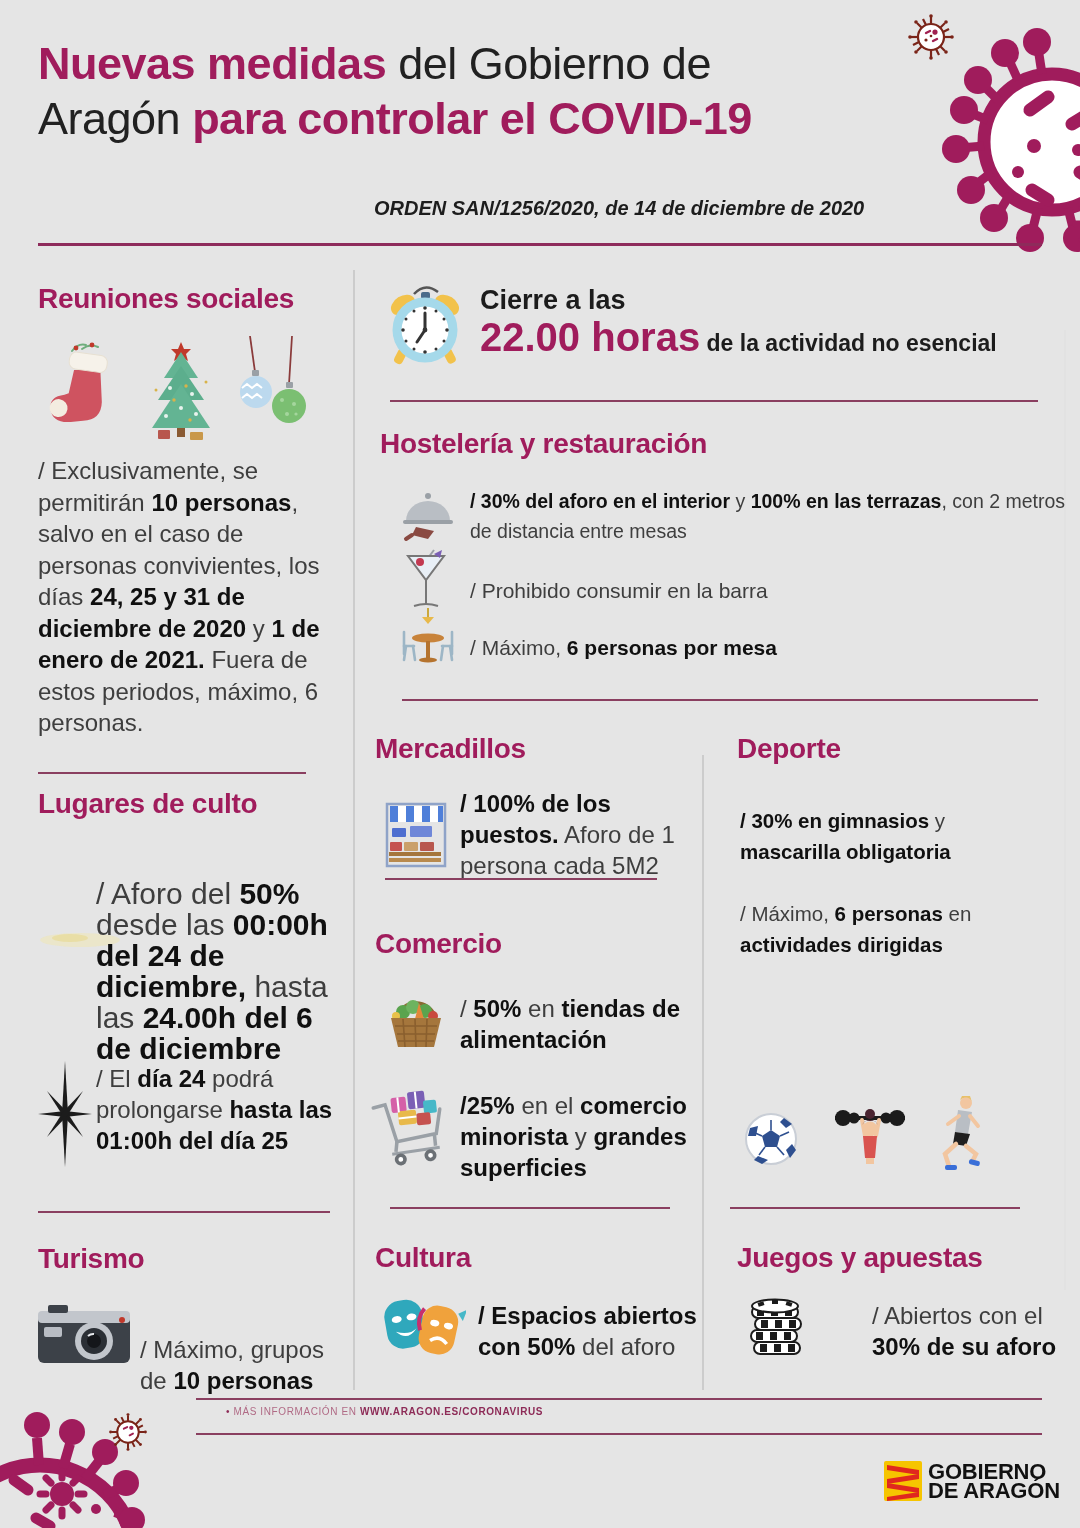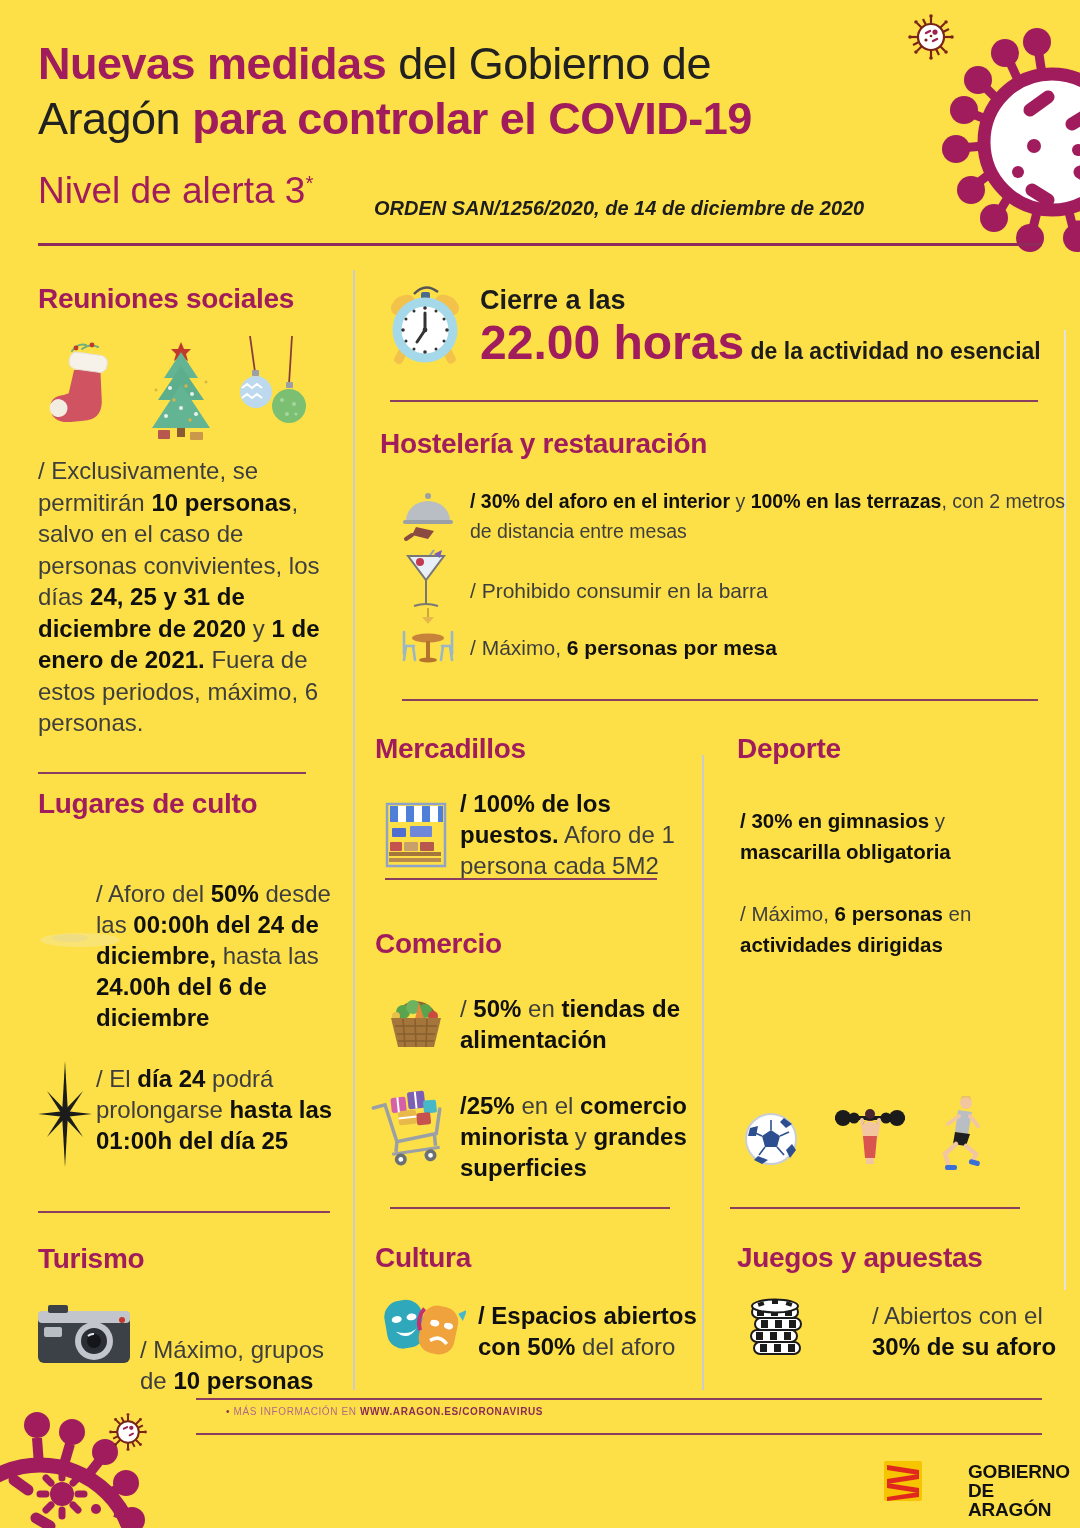--- a/index.html
+++ b/index.html
@@ -1,16 +1,16 @@
 <!DOCTYPE html>
 <html style="--accent: #a01c5c; --line: #8a3f60; --text: #3e3e3e; --text-bold: #101010; --divider-gray: #cccccc; --clock-blue: #a5d9ea; --clock-yellow: #f2c24b; --flag-yellow: #f6c500; --flag-red: #e0281e; --virus-small: #7a2418;"><head>
 <meta charset="utf-8">
 <style>
   html,body{margin:0;padding:0;background:#ffffff;}
-  #page{position:relative;width:1080px;height:1528px;background:#fde047;overflow:hidden;
+  #page{position:relative;width:1080px;height:1528px;background:#e5e5e5;overflow:hidden;
         font-family:"Liberation Sans","DejaVu Sans",sans-serif;}
   .abs{position:absolute;}
   .hd{font-weight:700;color:var(--accent);font-size:28px;letter-spacing:-.3px;}
   .body{font-size:24px;line-height:31px;color:#3e3e3e;}
   .body .b,.b{font-weight:700;color:#101010;}
   .sep{height:2px;background:#8a3f60;}
   .vsep{width:2px;background:#cccccc;}
   .t-acc{color:var(--accent);font-weight:700;}
   .t-plain{color:#212121;font-weight:400;}
   sup{font-size:55%;}
@@ -18,23 +18,20 @@
 </head>
 <body>
 
 <div id="page">
 
   <div class="abs" style="left:38px;top:36px;font-size:45px;line-height:55px;letter-spacing:-.5px;">
     <span class="t-acc">Nuevas medidas</span><span class="t-plain"> del Gobierno de</span><br>
     <span class="t-plain">Aragón </span><span class="t-acc">para controlar el COVID-19</span>
   </div>
 
-  <div class="abs" style="left:38px;top:170px;font-size:37px;color:var(--accent);">
-    <span>Nivel de alerta 3</span><sup>*</sup>
-  </div>
   <div class="abs" style="left:374px;top:197px;font-size:20px;font-style:italic;font-weight:700;color:#1d1d1d;">ORDEN SAN/1256/2020, de 14 de diciembre de 2020</div>
 
   <svg class="abs" style="left:902px;top:8px;" width="58" height="58" viewBox="0 0 58 58">
     <g stroke="#7a2418" stroke-width="2.2" fill="none">
       <circle cx="29" cy="29" r="13" fill="#fff"></circle>
       <g>
         <line x1="29" y1="16" x2="29" y2="9"></line>
           <line x1="29" y1="42" x2="29" y2="49"></line>
         <line x1="16" y1="29" x2="9" y2="29"></line>
           <line x1="42" y1="29" x2="49" y2="29"></line>
@@ -187,21 +184,21 @@
   <div class="abs body" style="left:38px;top:455px;width:310px;line-height:31.5px;"><span>/ Exclusivamente, se permitirán </span><span class="b">10 personas</span><span>, salvo en el caso de personas convivientes, los días </span><span class="b">24, 25 y 31 de diciembre de 2020</span><span> y </span><span class="b">1 de enero de 2021.</span><span> Fuera de estos periodos, máximo, 6 personas.</span></div>
 
   <div class="abs sep" style="left:38px;top:772px;width:268px;"></div>
 
   <div class="abs hd" style="left:38px;top:788px;">Lugares de culto</div>
 
   <svg class="abs" style="left:36px;top:918px;" width="88" height="40" viewBox="0 0 88 40">
     <ellipse cx="44" cy="22" rx="40" ry="7" fill="#f2e6a8" opacity=".45"></ellipse>
     <ellipse cx="34" cy="20" rx="18" ry="4" fill="#e8d98e" opacity=".6"></ellipse>
   </svg>
-  <div class="abs body" style="left:96px;top:878px;width:256px;font-size:24px;"><span>/ Aforo del </span><span class="b">50%</span><span> desde las </span><span class="b">00:00h del 24 de diciembre,</span><span> hasta las </span><span class="b">24.00h del 6 de diciembre</span></div>
+  <div class="abs body" style="left:96px;top:878px;width:256px;font-size:30px;"><span>/ Aforo del </span><span class="b">50%</span><span> desde las </span><span class="b">00:00h del 24 de diciembre,</span><span> hasta las </span><span class="b">24.00h del 6 de diciembre</span></div>
 
   <svg class="abs" style="left:36px;top:1055px;" width="58" height="118" viewBox="0 0 58 118">
     <g fill="#1c1c1c">
       <polygon points="29,6 32,59 29,112 26,59"></polygon>
       <polygon points="2,59 29,56 56,59 29,62"></polygon>
       <polygon points="11,36 31,57 47,82 27,61"></polygon>
       <polygon points="47,36 27,57 11,82 31,61"></polygon>
     </g>
   </svg>
   <div class="abs body" style="left:96px;top:1063px;width:250px;"><span>/ El </span><span class="b">día 24</span><span> podrá prolongarse </span><span class="b">hasta las 01:00h del día 25</span></div>
@@ -245,21 +242,21 @@
         <circle cx="20" cy="61" r="1.5"></circle>
         <circle cx="58" cy="61" r="1.5"></circle>
     </g>
     <line x1="39" y1="50" x2="39" y2="33" stroke="#333" stroke-width="3" stroke-linecap="round"></line>
     <line x1="39" y1="50" x2="31" y2="62" stroke="#333" stroke-width="3" stroke-linecap="round"></line>
     <circle cx="39" cy="50" r="2.4" fill="#333"></circle>
   </svg>
 
   <div class="abs" style="left:480px;top:285px;font-size:27px;font-weight:700;color:#1c1c1c;">Cierre a las</div>
   <div class="abs" style="left:480px;top:315px;">
-    <span style="font-size:48px;font-weight:700;color:var(--accent);">22.00 horas</span><span style="font-size:23px;font-weight:700;color:#1c1c1c;text-align:center;"> de la actividad no esencial</span>
+    <span style="font-size:40px;font-weight:700;color:var(--accent);">22.00 horas</span><span style="font-size:23px;font-weight:700;color:#1c1c1c;text-align:center;"> de la actividad no esencial</span>
   </div>
 
   <div class="abs sep" style="left:390px;top:400px;width:648px;"></div>
 
   <div class="abs hd" style="left:380px;top:428px;">Hostelería y restauración</div>
 
   <svg class="abs" style="left:398px;top:487px;" width="58" height="56" viewBox="0 0 58 56">
     <circle cx="30" cy="9" r="3" fill="#9aa0a6"></circle>
     <path d="M8 34 A22 20 0 0 1 52 34 Z" fill="#b9bec4"></path>
     <rect x="5" y="33" width="50" height="4" rx="2" fill="#9aa0a6"></rect>
@@ -553,18 +550,18 @@
     </g>
   </svg>
 
   <svg class="abs" style="left:884px;top:1461px;" width="38" height="40" viewBox="0 0 38 40">
     <rect x="0" y="0" width="38" height="40" rx="2" fill="#f6c500"></rect>
     <polygon points="3,4 35,9 35,14 3,9" fill="#e0281e"></polygon>
     <polygon points="35,13 3,18 3,23 35,18" fill="#e0281e"></polygon>
     <polygon points="3,22 35,27 35,32 3,27" fill="#e0281e"></polygon>
     <polygon points="35,31 3,36 3,40 35,36" fill="#e0281e"></polygon>
   </svg>
-  <div class="abs" style="left:968px;top:1462px;font-size:19px;font-weight:700;color:#111;line-height:19px;letter-spacing:-.2px;">
+  <div class="abs" style="left:928px;top:1462px;font-size:22px;font-weight:700;color:#111;line-height:19px;letter-spacing:-.2px;">
     <div>GOBIERNO</div>
     <div>DE ARAGÓN</div>
   </div>
 
 </div>
 
 </body></html>

